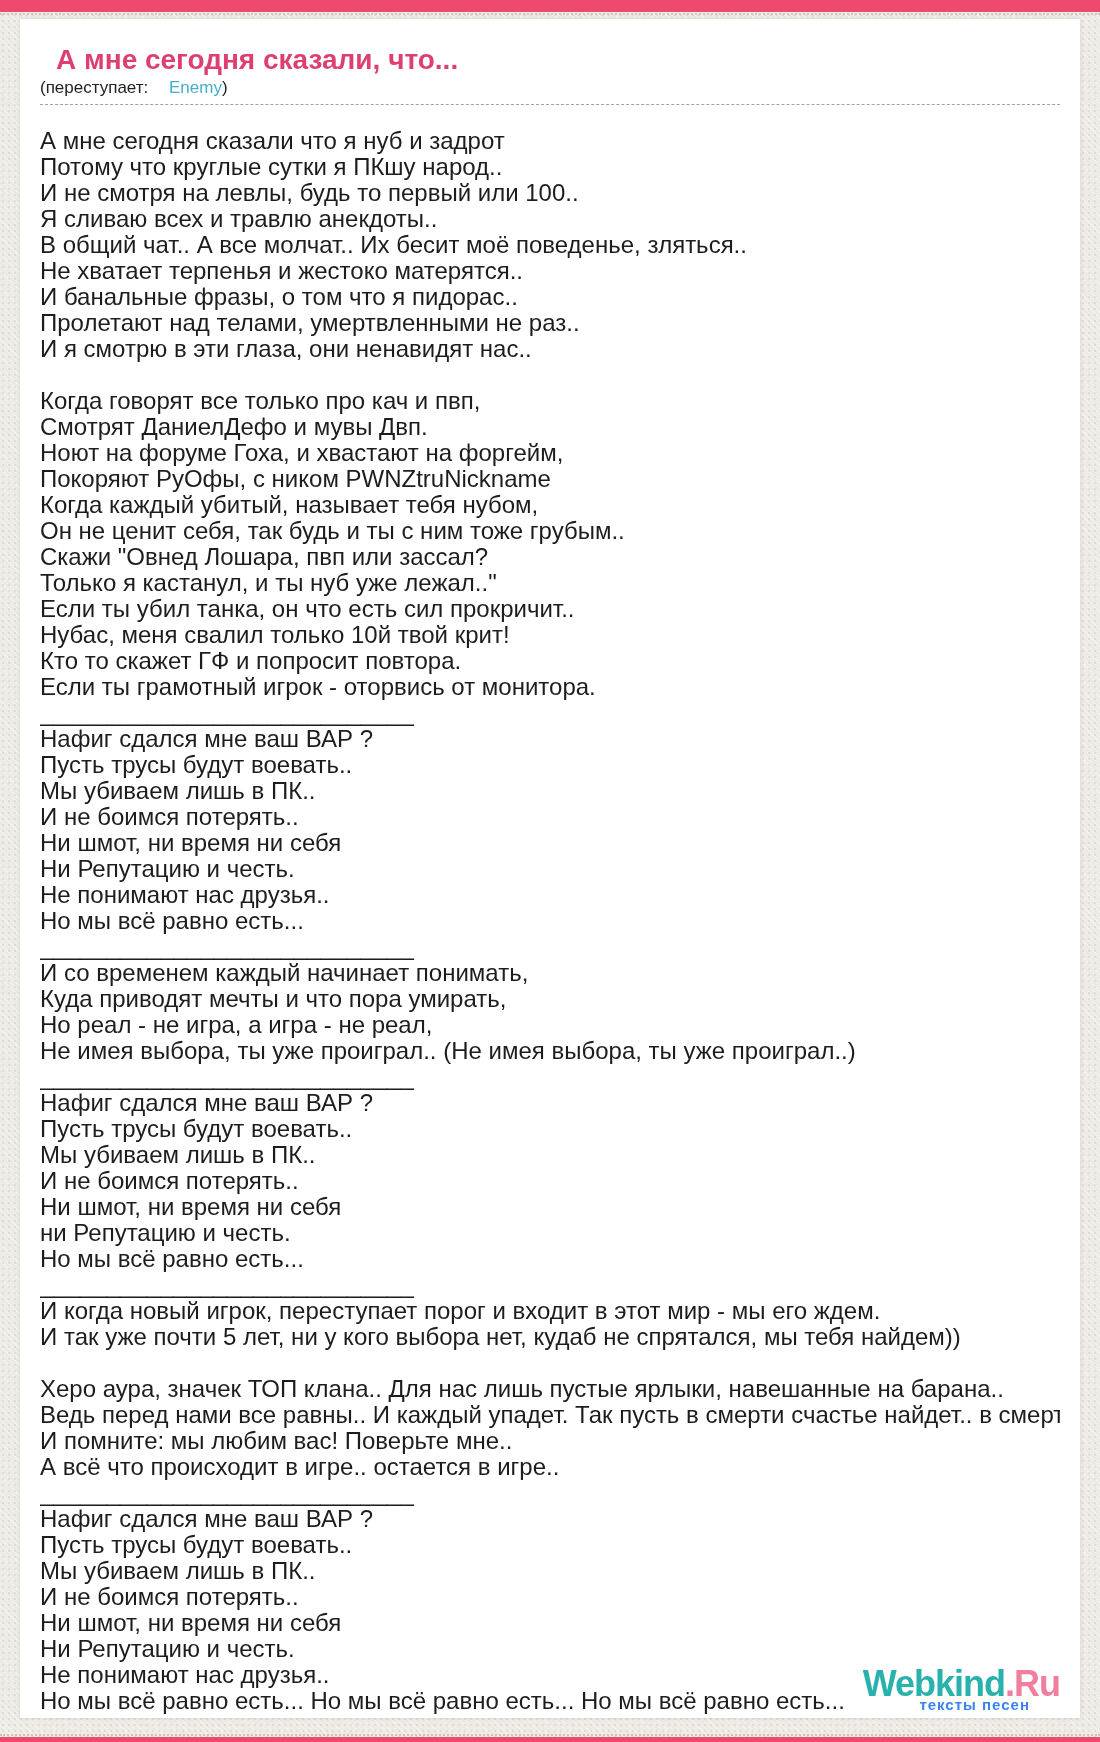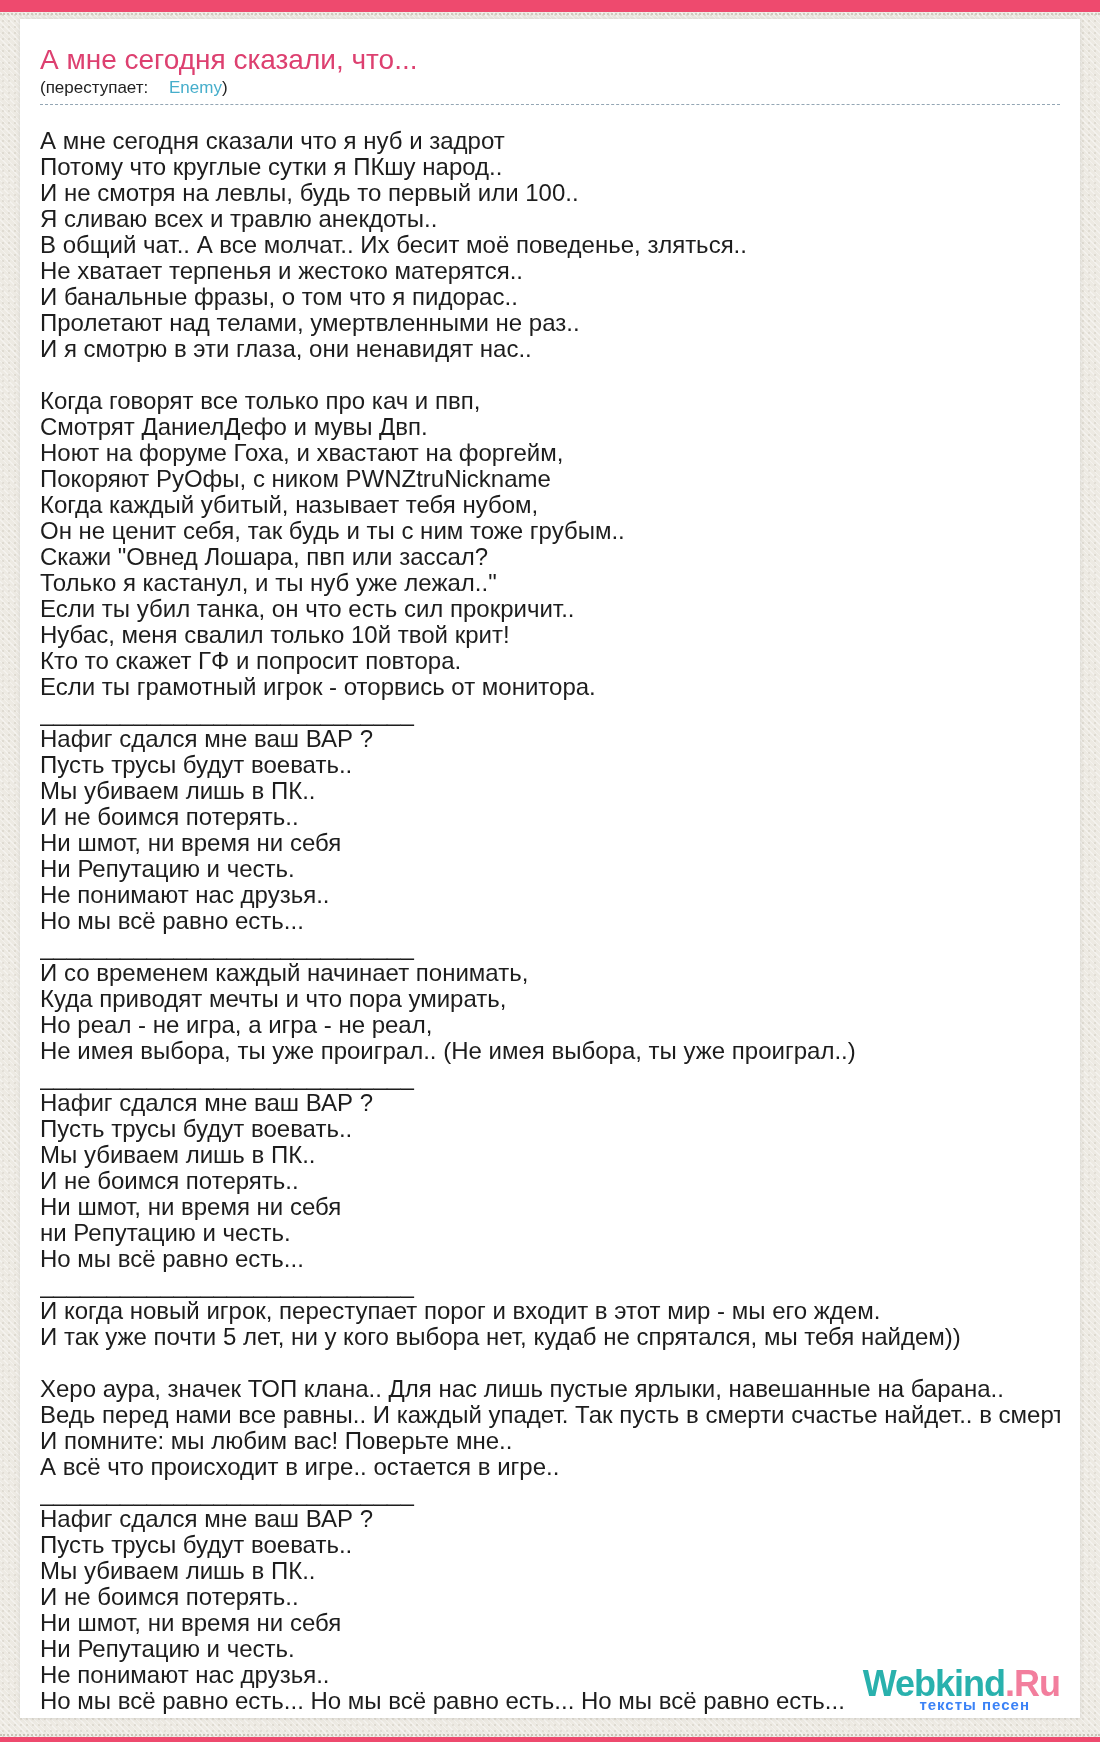--- a/index.html
+++ b/index.html
@@ -25,23 +25,23 @@
   .paper {
     position: absolute; top: 19px; left: 20px;
     width: 1060px; height: 1699px;
     background: #ffffff;
     box-shadow: 0 0 4px rgba(0,0,0,0.12);
     box-sizing: border-box;
     padding: 0 20px;
     overflow: hidden;
   }
   .title {
-    margin: 26px 0 3px 0;
+    margin: 26px 0 3px 16px;
     font-size: 28px; line-height: 30px;
-    font-weight: normal;
+    font-weight: bold;
     color: #dd4070;
   }
   .subtitle {
     font-size: 17px; line-height: 20px;
     color: #222222;
   }
   .artist-link {
     color: #46aecb;
     text-decoration: none;
     cursor: pointer;

